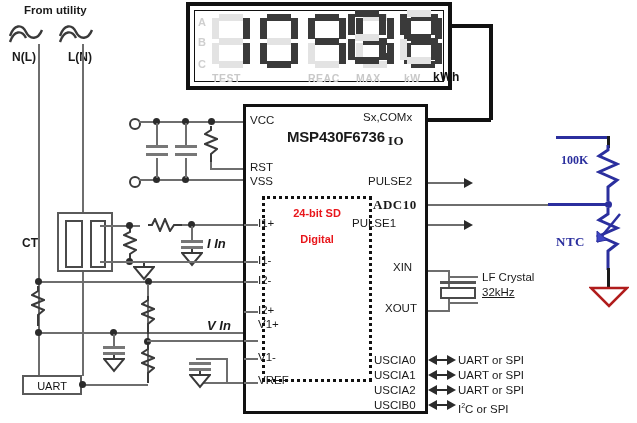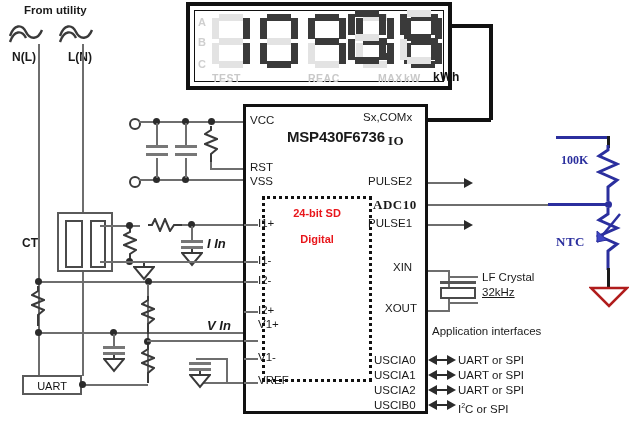--- a/index.html
+++ b/index.html
@@ -102,21 +102,21 @@
       <div class="seg sv" style="left:31px;top:4px;height:21px;"></div>
       <div class="seg sh" style="left:7px;top:24px;width:24px;"></div>
       <div class="seg sv" style="left:31px;top:29px;height:21px;"></div>
       <div class="seg sh" style="left:7px;top:47px;width:24px;"></div>
       <div class="seg sv" style="left:0;top:29px;height:21px;"></div>
       <div class="seg sv" style="left:0;top:4px;height:21px;"></div>
     </div>
 
     <div class="annd" style="left:22px;top:66px;">TEST</div>
     <div class="annd" style="left:118px;top:66px;">REAC</div>
-    <div class="annd" style="left:166px;top:66px;margin-left:22px;">MAX</div>
+    <div class="annd" style="left:166px;top:66px;">MAX</div>
     <div class="annd" style="left:214px;top:66px;">kW</div>
     <div class="annd annon" style="left:243px;top:64px;font-size:12px;">kWh</div>
   </div>
 
   <div class="digit" style="left:348px;top:10px;">
     <div class="seg sh" style="left:7px;top:0;width:24px;"></div>
     <div class="seg sv" style="left:31px;top:4px;height:21px;"></div>
     <div class="seg sh off" style="left:7px;top:24px;width:24px;"></div>
     <div class="seg sv" style="left:31px;top:29px;height:21px;"></div>
     <div class="seg sh" style="left:7px;top:47px;width:24px;"></div>
@@ -285,21 +285,21 @@
   <div class="w wh" style="left:244px;top:281px;width:14px;"></div>
   <div class="w wh" style="left:244px;top:311px;width:14px;"></div>
   <div class="w wh" style="left:244px;top:340px;width:14px;"></div>
   <div class="w wh" style="left:244px;top:358px;width:14px;"></div>
   <div class="w wh" style="left:244px;top:382px;width:14px;"></div>
 
   <div class="t pin" style="left:363px;top:112px;">Sx,COMx</div>
   <div class="t pin mono" style="left:388px;top:135px;font-size:13px;">IO</div>
   <div class="t pin" style="left:368px;top:176px;">PULSE2</div>
   <div class="t pin mono" style="left:373px;top:199px;font-size:13px;">ADC10</div>
-  <div class="t pin" style="left:368px;top:218px;">PULSE1</div>
+  <div class="t pin" style="left:352px;top:218px;">PULSE1</div>
   <div class="t pin" style="left:393px;top:262px;">XIN</div>
   <div class="t pin" style="left:385px;top:303px;">XOUT</div>
   <div class="t pin" style="left:374px;top:355px;">USCIA0</div>
   <div class="t pin" style="left:374px;top:370px;">USCIA1</div>
   <div class="t pin" style="left:374px;top:385px;">USCIA2</div>
   <div class="t pin" style="left:374px;top:400px;">USCIB0</div>
 
   <div class="w wh" style="left:428px;top:182px;width:38px;"></div>
   <div class="arr" style="left:464px;top:178px;"></div>
   <div class="w wh" style="left:428px;top:224px;width:38px;"></div>
@@ -330,21 +330,20 @@
   <div class="w wh" style="left:428px;top:270px;width:22px;"></div>
   <div class="w wh" style="left:428px;top:310px;width:22px;"></div>
   <div class="w wv" style="left:448px;top:270px;height:42px;"></div>
   <div class="w wh" style="left:448px;top:276px;width:30px;"></div>
   <div class="w wh" style="left:448px;top:302px;width:30px;"></div>
   <div class="abs" style="left:440px;top:281px;width:36px;height:3px;background:#555;"></div>
   <div class="abs" style="left:440px;top:287px;width:36px;height:12px;border:2px solid #4a4a4a;background:#fff;box-sizing:border-box;"></div>
   <div class="t" style="left:482px;top:272px;font-size:11.5px;">LF Crystal</div>
   <div class="t" style="left:482px;top:287px;font-size:11.5px;text-decoration:underline;">32kHz</div>
 
-  <div class="t" style="left:432px;top:326px;font-size:11.5px;">Application interfaces</div>
 
   <div class="bidir" style="left:428px;top:355px;">
     <div class="arrl" style="left:0;top:0;"></div>
     <div class="w wh" style="left:8px;top:4px;width:12px;background:#2b2b2b;"></div>
     <div class="arr" style="left:19px;top:0;"></div>
   </div>
   <div class="t" style="left:458px;top:355px;font-size:11.5px;">UART or SPI</div>
 
   <div class="bidir" style="left:428px;top:370px;">
     <div class="arrl" style="left:0;top:0;"></div>

